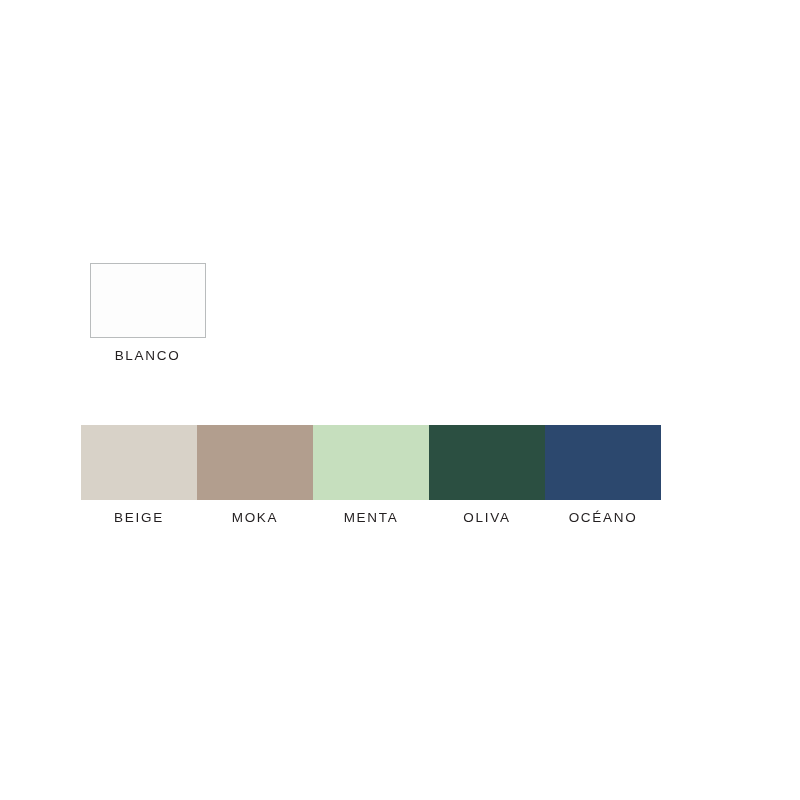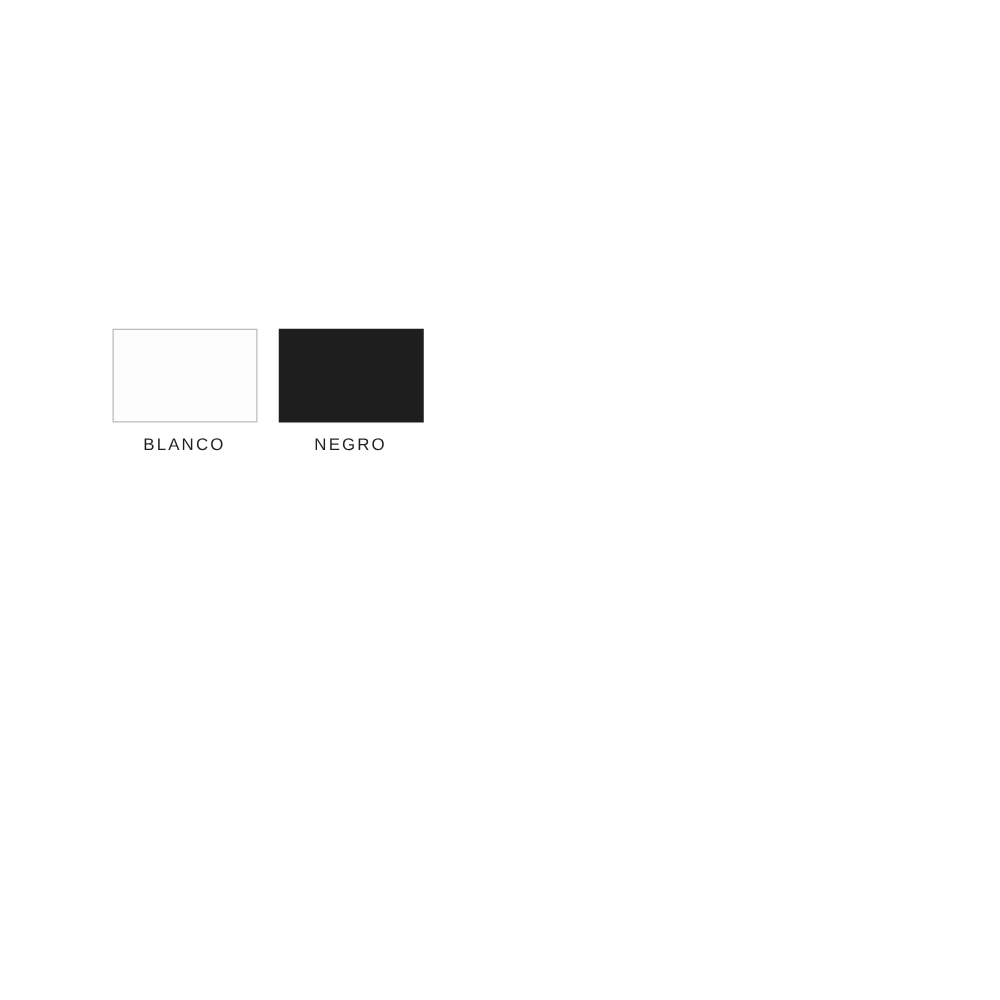--- a/index.html
+++ b/index.html
@@ -70,20 +70,38 @@
 </head>
 <body style="background-color: rgb(255, 255, 255);">
 
 <div id="palette">
 
   <div class="swatch-row" id="row-0">
     <div class="swatch-cell first">
       <span class="swatch-chip bordered" style="background-color: rgb(253, 253, 253);"></span>
       <span class="swatch-label">BLANCO</span>
     </div>
+  </div>
+
+  <div class="swatch-row" id="row-1">
+    <div class="swatch-cell first">
+      <span class="swatch-chip" style="background-color: rgb(216, 210, 200);"></span>
+      <span class="swatch-label">BEIGE</span>
+    </div>
     <div class="swatch-cell">
-      <span class="swatch-chip" style="background-color: rgb(30, 30, 30);"></span>
-      <span class="swatch-label">NEGRO</span>
+      <span class="swatch-chip" style="background-color: rgb(178, 158, 142);"></span>
+      <span class="swatch-label">MOKA</span>
+    </div>
+    <div class="swatch-cell">
+      <span class="swatch-chip" style="background-color: rgb(198, 223, 190);"></span>
+      <span class="swatch-label">MENTA</span>
+    </div>
+    <div class="swatch-cell">
+      <span class="swatch-chip" style="background-color: rgb(43, 79, 65);"></span>
+      <span class="swatch-label">OLIVA</span>
+    </div>
+    <div class="swatch-cell">
+      <span class="swatch-chip" style="background-color: rgb(44, 72, 110);"></span>
+      <span class="swatch-label">OCÉANO</span>
     </div>
   </div>
-
 
 </div>
 
 </body></html>

